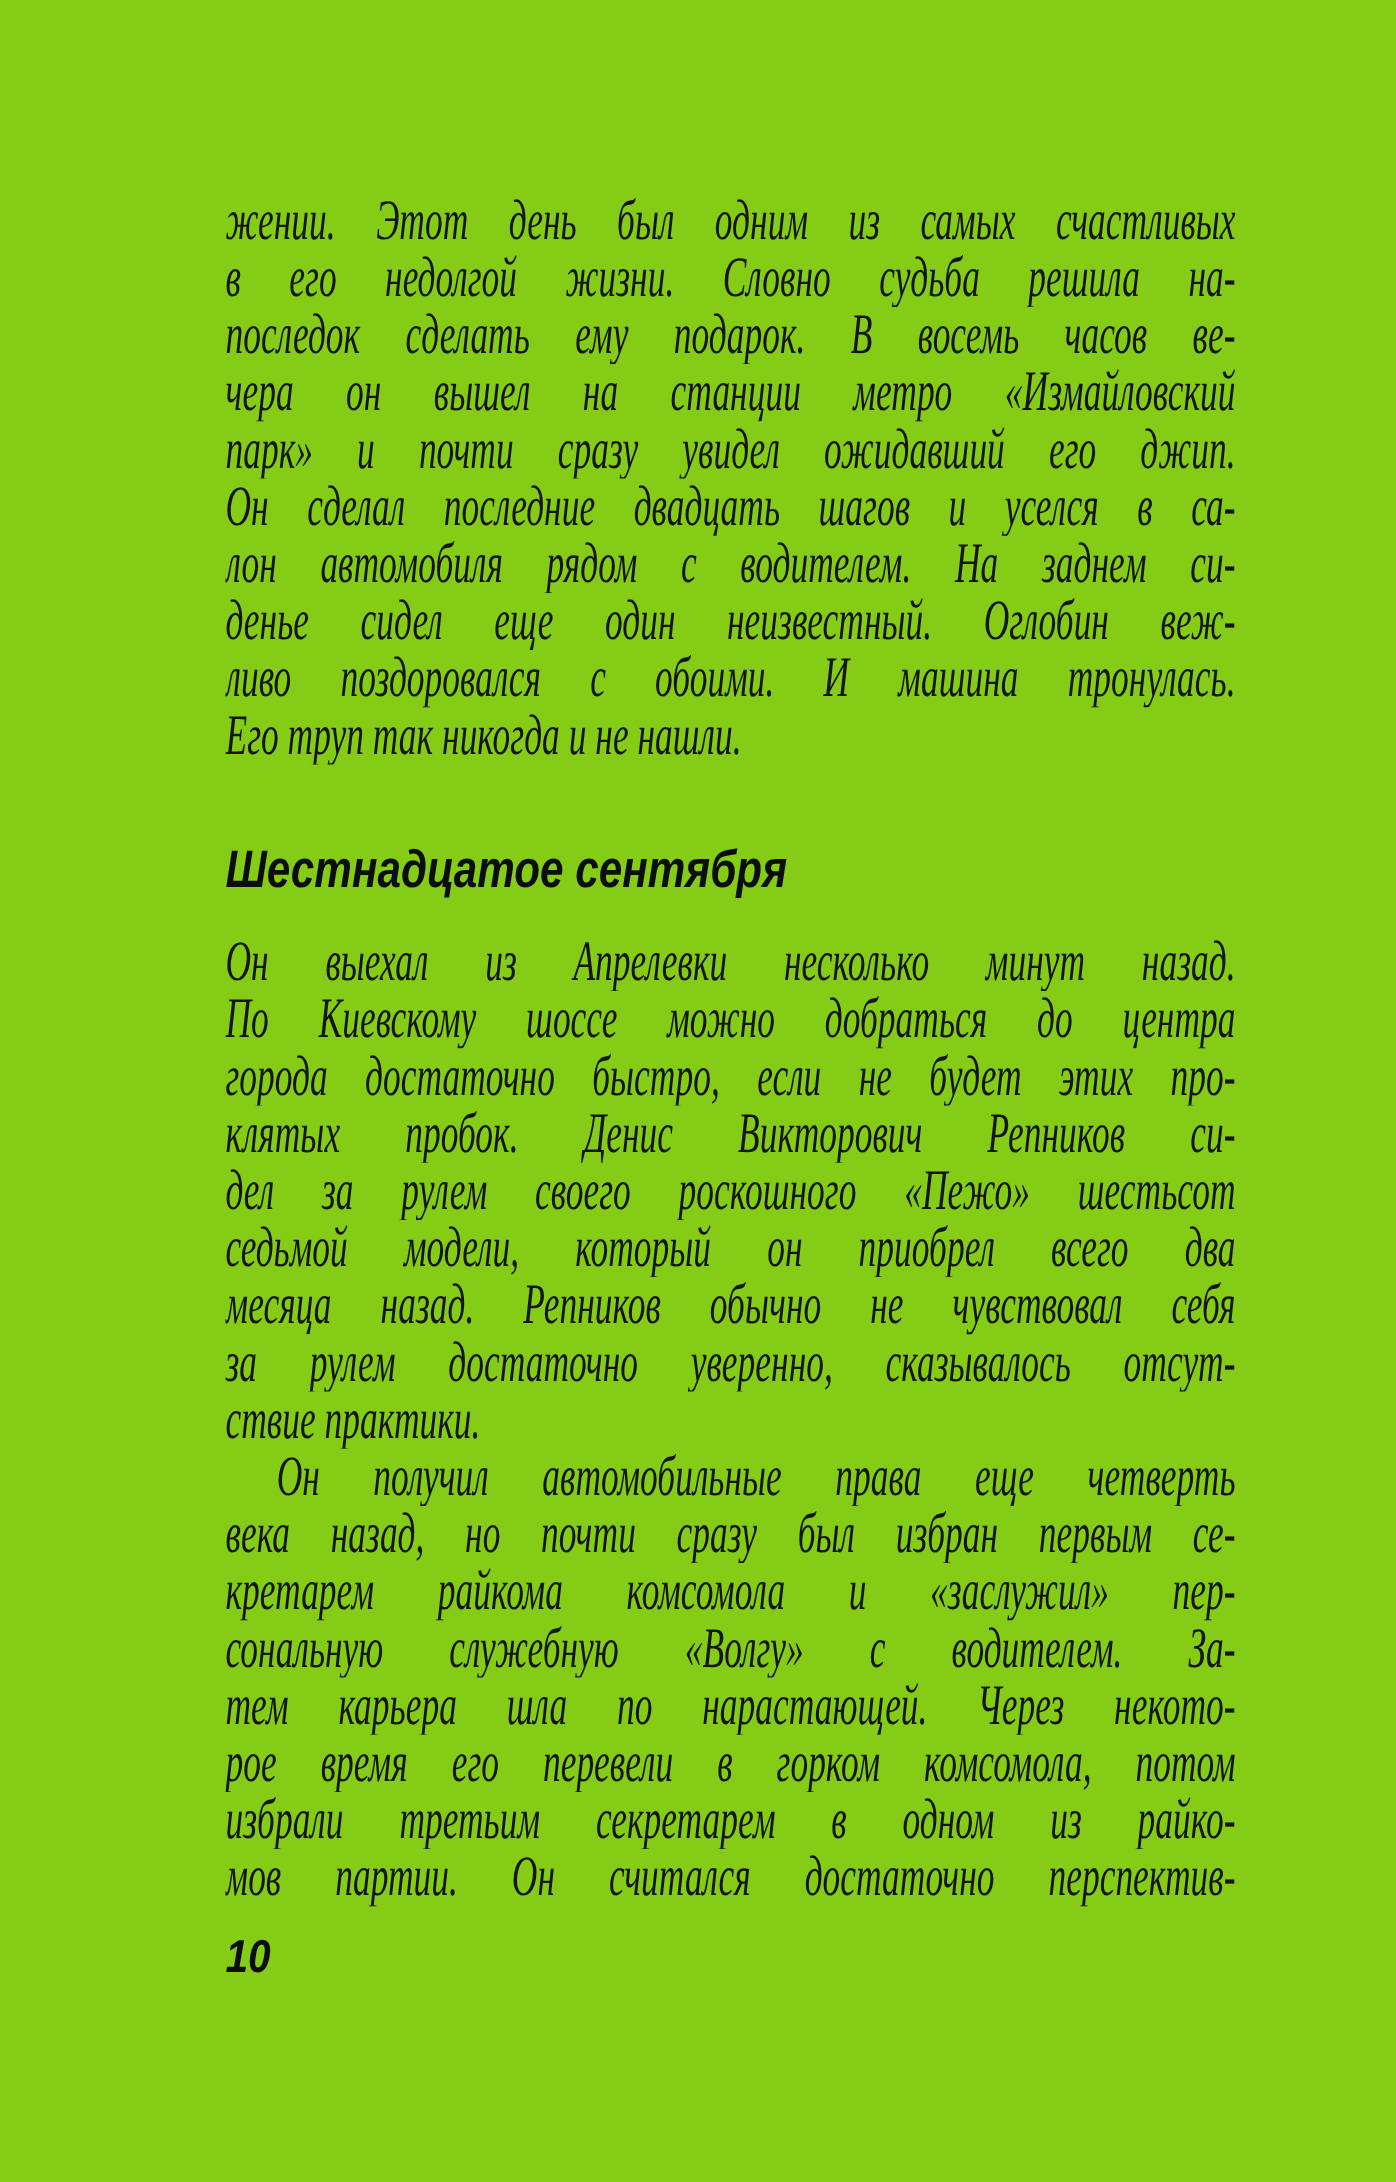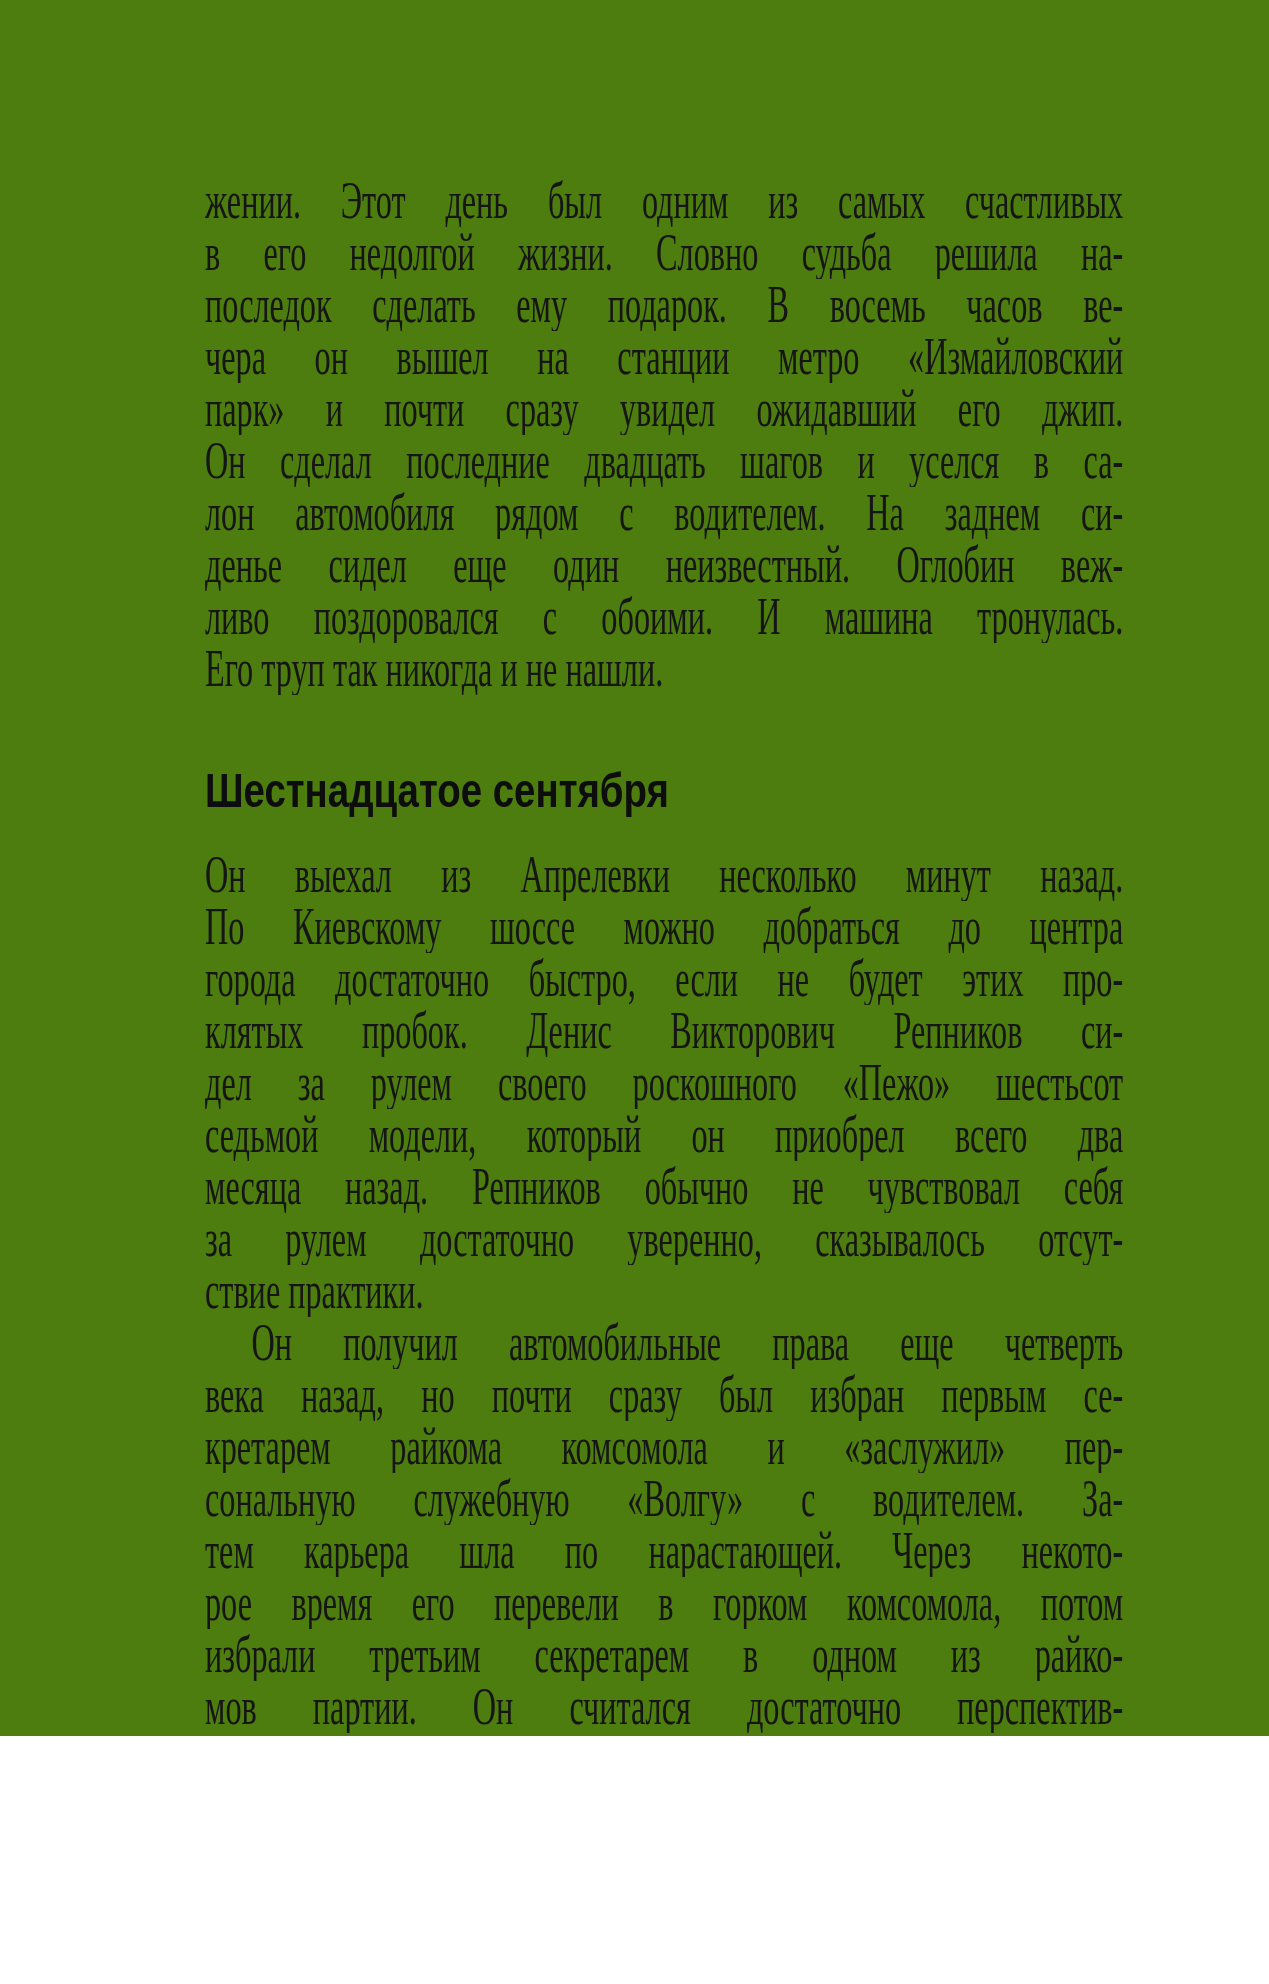--- a/index.html
+++ b/index.html
@@ -3,25 +3,26 @@
 <meta charset="utf-8">
 <style>
   html, body {
     margin: 0;
     padding: 0;
     background: #ffffff;
   }
   .page {
     position: relative;
     width: 1269px;
-    height: 1736px;
-    background: #4d7c0f;
+    height: 1984px;
+    background: #84cc16;
     color: #151515;
     font-family: "Liberation Serif", serif;
     overflow: hidden;
+    font-style: italic;
   }
   
   .para {
     position: absolute;
     left: 205px;
     width: 1481px;               
     transform: scaleX(0.62);
     transform-origin: 0 0;
     font-size: 52px;
   }

